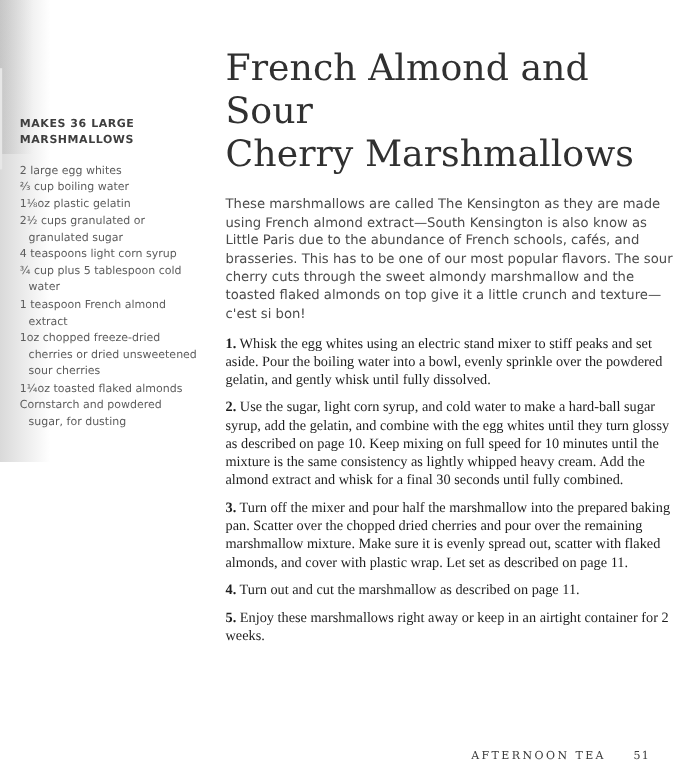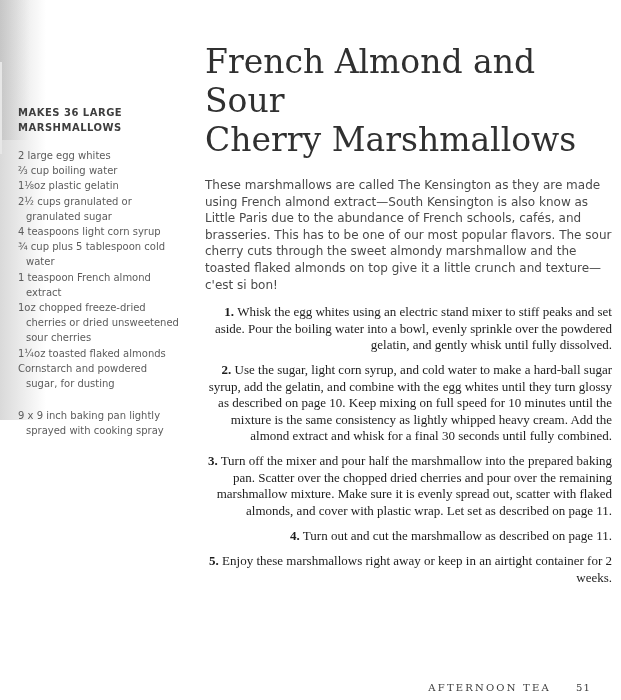--- a/index.html
+++ b/index.html
@@ -61,21 +61,20 @@
   }
   .intro {
     margin: 18px 0 0 0;
     font-size: 12px; line-height: 16.6px; color: #4a4a4a;
   }
   .steps { margin-top: 11px; }
   .step {
     font-family: "Liberation Serif", serif;
     font-size: 13px; line-height: 16.4px; color: #1d1d1d;
     margin: 8px 0 9px 0;
-    text-align: right;
   }
   .step b { font-weight: bold; }
 
   
   .footer {
     position: absolute; right: 30px; bottom: 7px;
     font-family: "DejaVu Serif", serif;
     font-size: 10px; color: #3a3a3a; letter-spacing: 2.2px;
   }
   .footer .page-num { margin-left: 25px; letter-spacing: 1.2px; }
@@ -94,21 +93,20 @@
     <li>⅔ cup boiling water</li>
     <li>1⅛oz plastic gelatin</li>
     <li>2½ cups granulated or granulated sugar</li>
     <li>4 teaspoons light corn syrup</li>
     <li>¾ cup plus 5 tablespoon cold water</li>
     <li>1 teaspoon French almond extract</li>
     <li>1oz chopped freeze-dried cherries or dried unsweetened sour cherries</li>
     <li>1¼oz toasted flaked almonds</li>
     <li>Cornstarch and powdered sugar, for dusting</li>
   </ul>
-  <p class="equipment">9 x 9 inch baking pan lightly sprayed with cooking spray</p>
 </aside>
 
 <main class="main">
   <h1 class="recipe-title">
     <span style="display:block">French Almond and Sour</span>
     <span style="display:block">Cherry Marshmallows</span>
   </h1>
 
   <p class="intro">These marshmallows are called The Kensington as they are made using French almond extract—South Kensington is also know as Little Paris due to the abundance of French schools, cafés, and brasseries. This has to be one of our most popular flavors. The sour cherry cuts through the sweet almondy marshmallow and the toasted flaked almonds on top give it a little crunch and texture—c'est si bon!</p>
 

